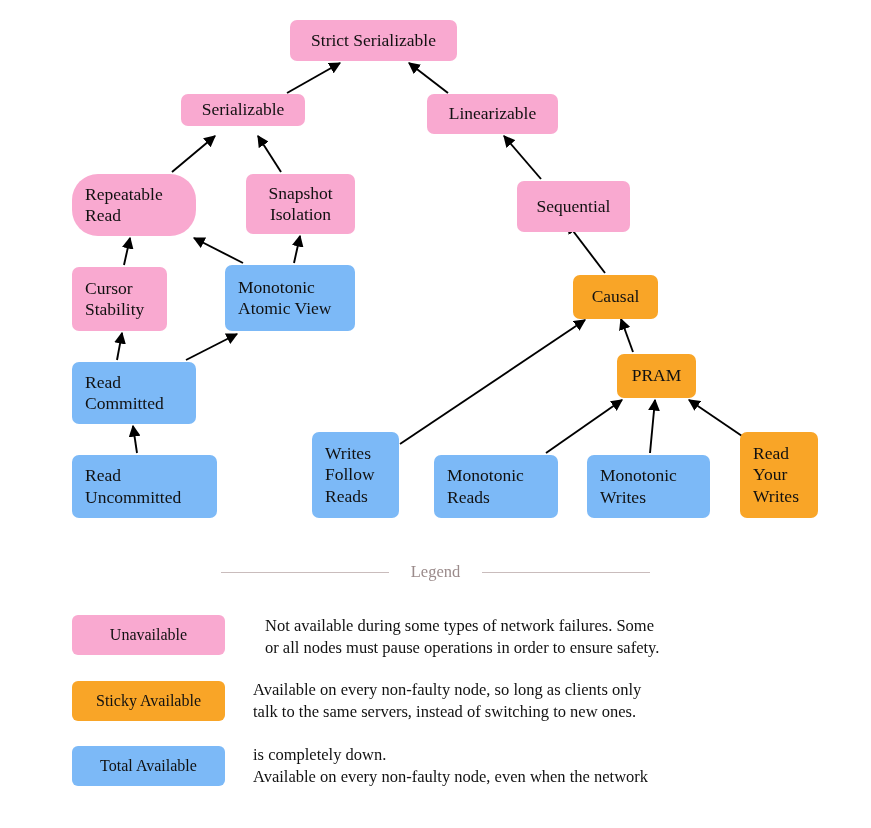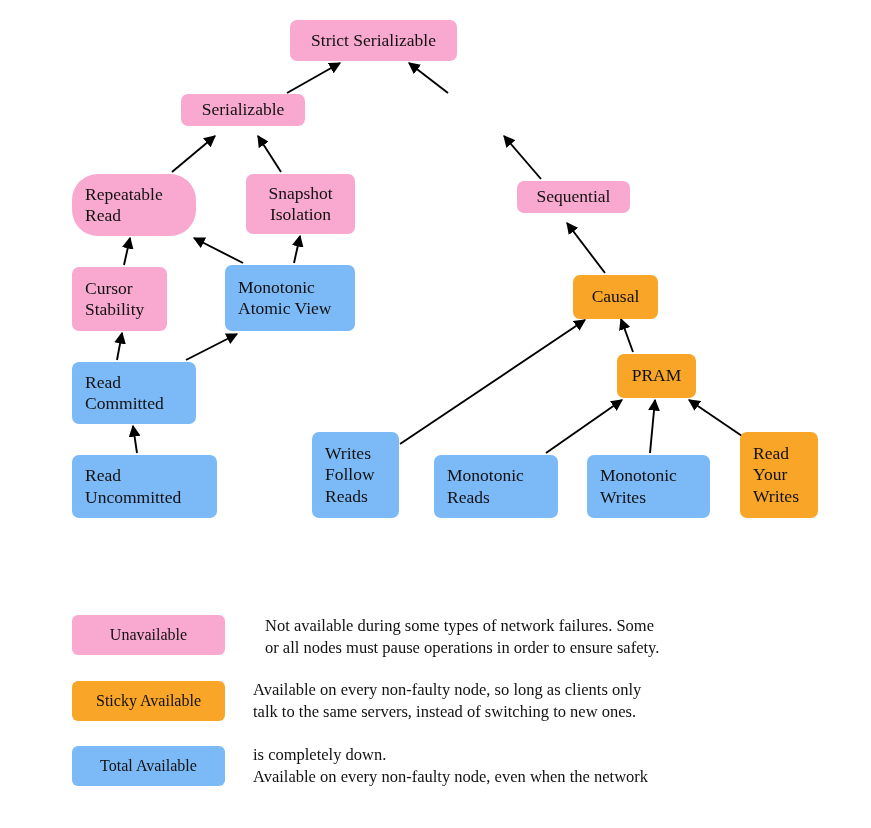--- a/index.html
+++ b/index.html
@@ -105,32 +105,35 @@
   </svg>
 
   <div class="node pink center" style="left:290px;top:20px;width:167px;height:41px;">
     <span class="ln">Strict Serializable</span>
   </div>
 
   <div class="node pink center" style="left:181px;top:94px;width:124px;height:32px;">
     <span class="ln">Serializable</span>
   </div>
 
+  <div class="node pink center" style="left:427px;top:94px;width:131px;height:40px;">
+    <span class="ln">Linearizable</span>
+  </div>
 
   <div class="node pink leftal" style="left:72px;top:174px;width:124px;height:62px;border-radius:26px;">
     <span class="ln">Repeatable</span>
     <span class="ln">Read</span>
   </div>
 
   <div class="node pink center" style="left:246px;top:174px;width:109px;height:60px;">
     <span class="ln">Snapshot</span>
     <span class="ln">Isolation</span>
   </div>
 
-  <div class="node pink center" style="left:517px;top:181px;width:113px;height:32px;">
+  <div class="node pink center" style="left:517px;top:181px;width:113px;height:51px;">
     <span class="ln">Sequential</span>
   </div>
 
   <div class="node pink leftal" style="left:72px;top:267px;width:95px;height:64px;">
     <span class="ln">Cursor</span>
     <span class="ln">Stability</span>
   </div>
 
   <div class="node blue leftal" style="left:225px;top:265px;width:130px;height:66px;">
     <span class="ln">Monotonic</span>
@@ -170,20 +173,25 @@
     <span class="ln">Monotonic</span>
     <span class="ln">Writes</span>
   </div>
 
   <div class="node orange leftal" style="left:740px;top:432px;width:78px;height:86px;">
     <span class="ln">Read</span>
     <span class="ln">Your</span>
     <span class="ln">Writes</span>
   </div>
 
+  <div id="legend-head">
+    <div class="rule"></div>
+    <div id="legend-title">Legend</div>
+    <div class="rule right"></div>
+  </div>
 
   <div class="legend-row" style="top:615px;height:40px;">
     <div class="swatch pink" style="top:0;">
       <span>Unavailable</span>
     </div>
     <div class="legend-desc" style="top:0;margin-left:12px;">
       <span class="ln">Not available during some types of network failures. Some</span>
       <span class="ln">or all nodes must pause operations in order to ensure safety.</span>
     </div>
   </div>

